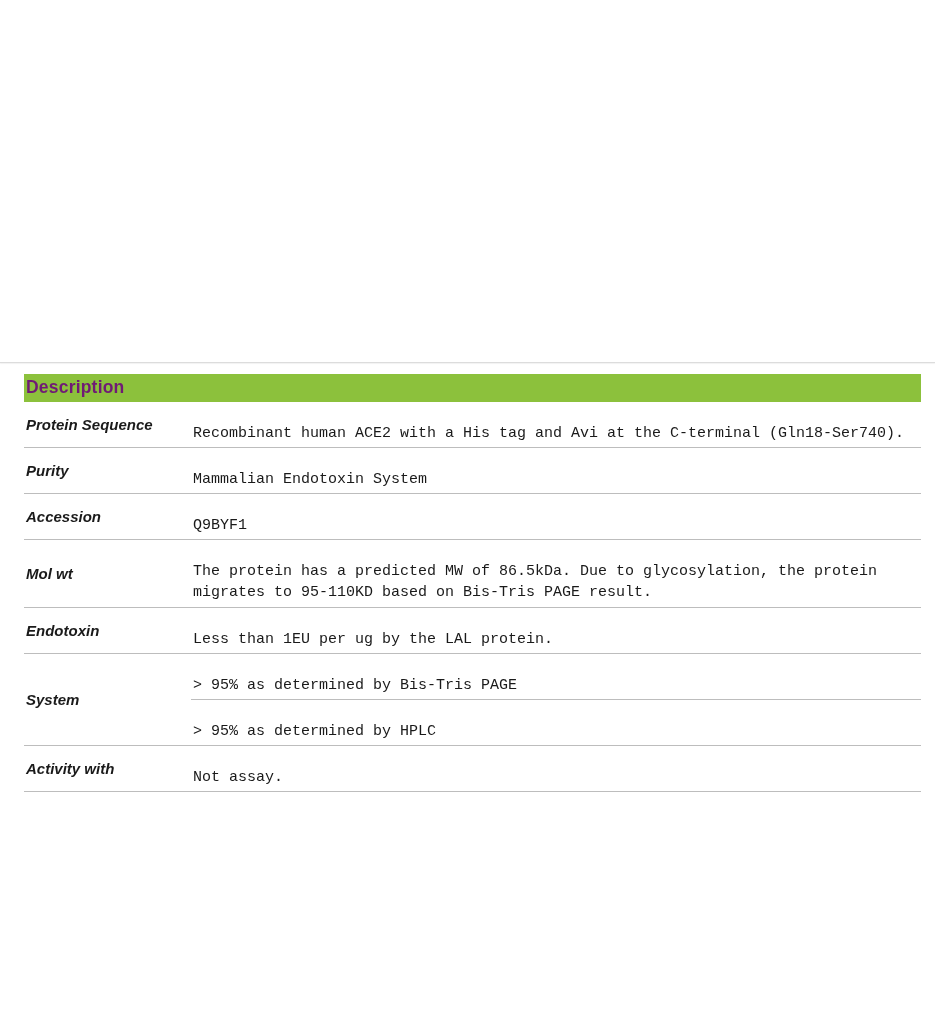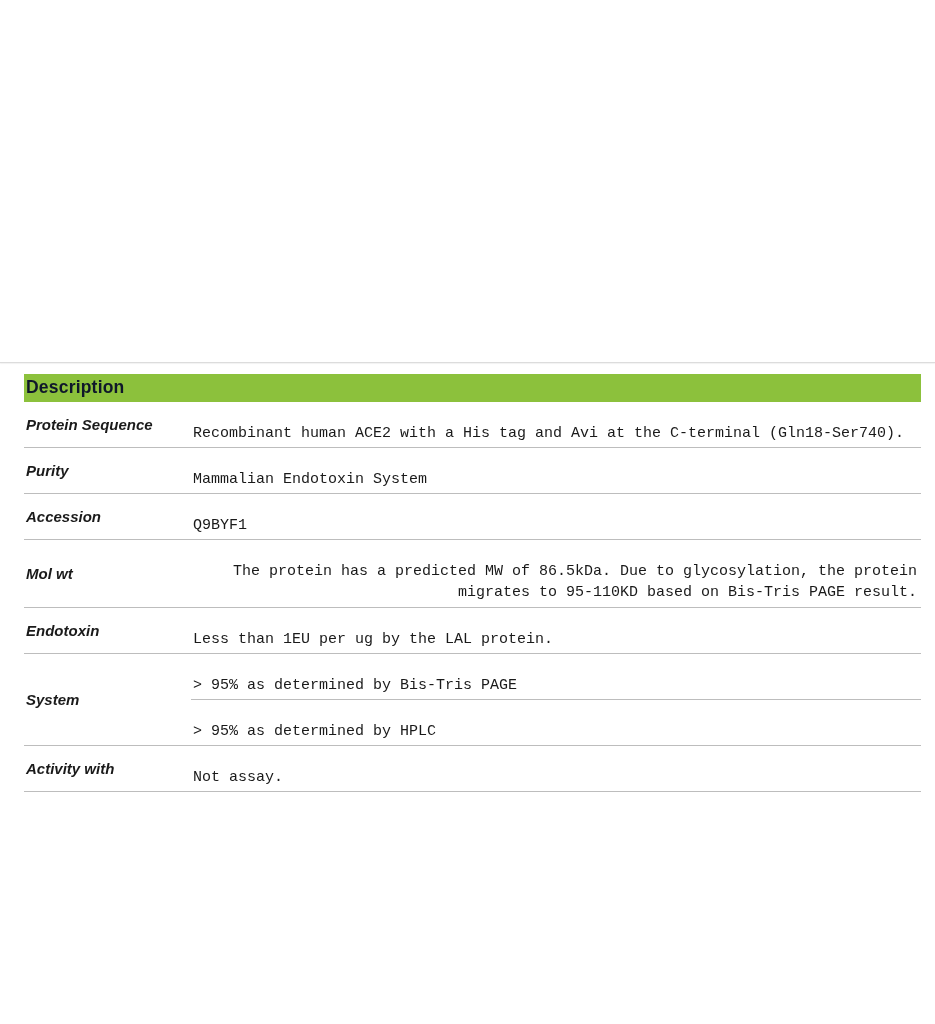--- a/index.html
+++ b/index.html
@@ -29,21 +29,21 @@
   table.desc-table {
     border-collapse: collapse;
     table-layout: fixed;
     width: 897px;
     font-size: 15px;
     color: #1a1a1a;
   }
   table.desc-table col.c-label { width: 167px; }
   tr.hdr-row td {
     background: #8cc13c;
-    color: #0f172a;
+    color: #701a75;
     font-weight: bold;
     font-size: 17.5px;
     padding: 3px 2px 4px 2px;
     letter-spacing: 0.2px;
   }
   th.row-label {
     text-align: left;
     font-weight: bold;
     vertical-align: middle;
     padding: 3px 6px 3px 2px;
@@ -53,21 +53,21 @@
     font-style: italic;
   }
   td.row-value {
     vertical-align: middle;
     padding: 20px 4px 3px 2px;
     border-bottom: 1px solid #bdbdbd;
     height: 22px;
     line-height: 21px;
     font-family: Liberation Mono, monospace;
   }
-  tr.tall td.row-value { height: 44px; text-align: right; }
+  tr.tall td.row-value { height: 44px; }
 </style>
 </head>
 <body>
 
 <div class="page">
   <div class="top-rule"></div>
 
   <div class="desc-table-wrap">
     <table class="desc-table">
       <colgroup>

